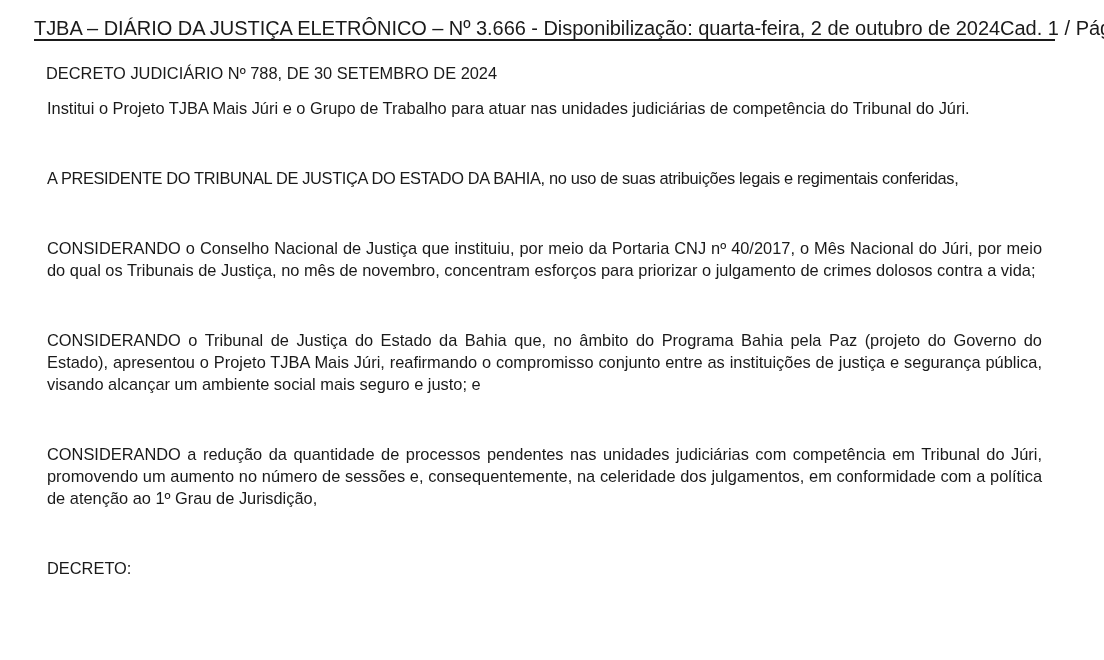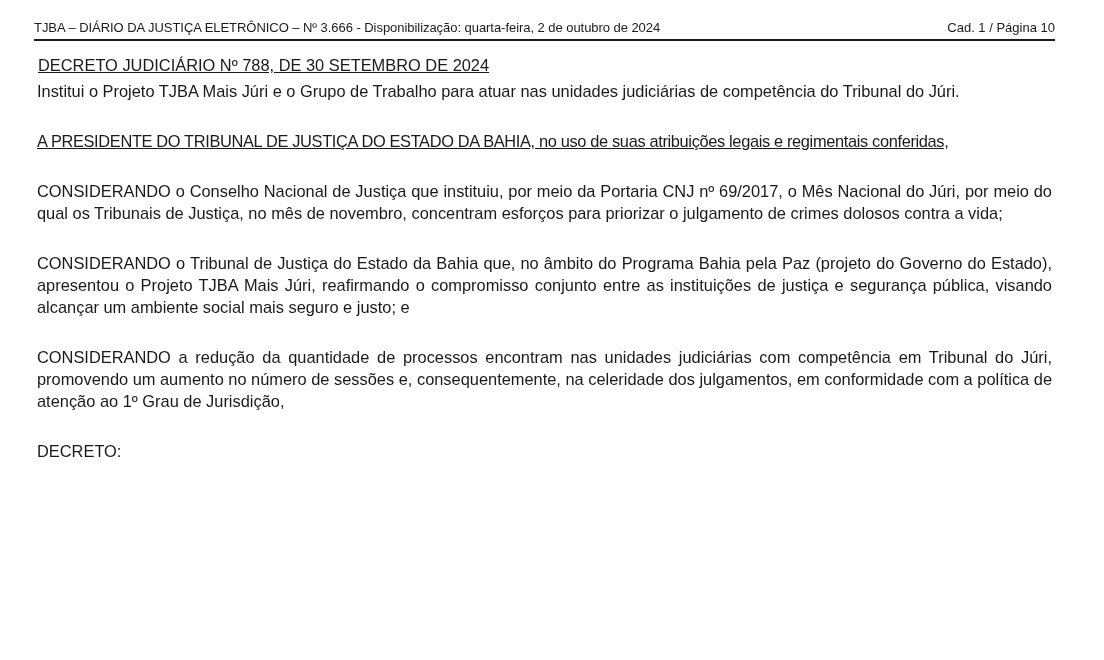--- a/index.html
+++ b/index.html
@@ -1,48 +1,48 @@
 <!DOCTYPE html>
 <html><head>
 <meta charset="utf-8">
 <style>
   html, body { margin: 0; padding: 0; background: #ffffff; }
   body { width: 1104px; height: 660px; overflow: hidden; position: relative;
          font-family: "Liberation Sans", sans-serif; color: #1a1a1a; }
   .page { position: absolute; left: 34px; top: 0; width: 1021px; }
   .header { position: absolute; left: 0; top: 17px; width: 1021px; height: 22px;
-            border-bottom: 2.5px solid #1a1a1a; font-size: 13px; line-height: 22px;
+            border-bottom: 2.5px solid #1a1a1a; font-size: 20px; line-height: 22px;
             display: flex; justify-content: space-between; white-space: nowrap; }
   .header .left { letter-spacing: -0.05px; }
   .body { position: absolute; left: 0; top: 50px; width: 1021px; font-size: 16.4px; line-height: 22px; }
-  .p { margin: 3px; text-align: justify; }
+  .p { margin: 13px; text-align: justify; }
   .gap { height: 22px; }
-  .tight { letter-spacing: -0.35px; text-decoration: underline; }
-  .title { margin: 4px; text-decoration: underline; }
+  .tight { letter-spacing: -0.35px; }
+  .title { margin: 12px; }
 </style>
 </head>
 <body>
 
 <div class="page">
 
   <div class="header">
     <span class="left">TJBA – DIÁRIO DA JUSTIÇA ELETRÔNICO – Nº 3.666 - Disponibilização: quarta-feira, 2 de outubro de 2024</span>
     <span class="right">Cad. 1 / Página 10</span>
   </div>
 
   <div class="body">
     <p class="title">DECRETO JUDICIÁRIO Nº 788, DE 30 SETEMBRO DE 2024</p>
     <p class="p">Institui o Projeto TJBA Mais Júri e o Grupo de Trabalho para atuar nas unidades judiciárias de competência do Tribunal do Júri.</p>
     <div class="gap"></div>
     <p class="p tight">A PRESIDENTE DO TRIBUNAL DE JUSTIÇA DO ESTADO DA BAHIA, no uso de suas atribuições legais e regimentais conferidas,</p>
     <div class="gap"></div>
-    <p class="p">CONSIDERANDO o Conselho Nacional de Justiça que instituiu, por meio da Portaria CNJ nº 69/2017, o Mês Nacional do Júri, por meio do qual os Tribunais de Justiça, no mês de novembro, concentram esforços para priorizar o julgamento de crimes dolosos contra a vida;</p>
+    <p class="p">CONSIDERANDO o Conselho Nacional de Justiça que instituiu, por meio da Portaria CNJ nº 40/2017, o Mês Nacional do Júri, por meio do qual os Tribunais de Justiça, no mês de novembro, concentram esforços para priorizar o julgamento de crimes dolosos contra a vida;</p>
     <div class="gap"></div>
     <p class="p">CONSIDERANDO o Tribunal de Justiça do Estado da Bahia que, no âmbito do Programa Bahia pela Paz (projeto do Governo do Estado), apresentou o Projeto TJBA Mais Júri, reafirmando o compromisso conjunto entre as instituições de justiça e segurança pública, visando alcançar um ambiente social mais seguro e justo; e</p>
     <div class="gap"></div>
-    <p class="p">CONSIDERANDO a redução da quantidade de processos encontram nas unidades judiciárias com competência em Tribunal do Júri, promovendo um aumento no número de sessões e, consequentemente, na celeridade dos julgamentos, em conformidade com a política de atenção ao 1º Grau de Jurisdição,</p>
+    <p class="p">CONSIDERANDO a redução da quantidade de processos pendentes nas unidades judiciárias com competência em Tribunal do Júri, promovendo um aumento no número de sessões e, consequentemente, na celeridade dos julgamentos, em conformidade com a política de atenção ao 1º Grau de Jurisdição,</p>
     <div class="gap"></div>
     <p class="p">DECRETO:</p>
     <div class="gap"></div>
     <div class="gap"></div>
   </div>
 
 </div>
 
 </body></html>

